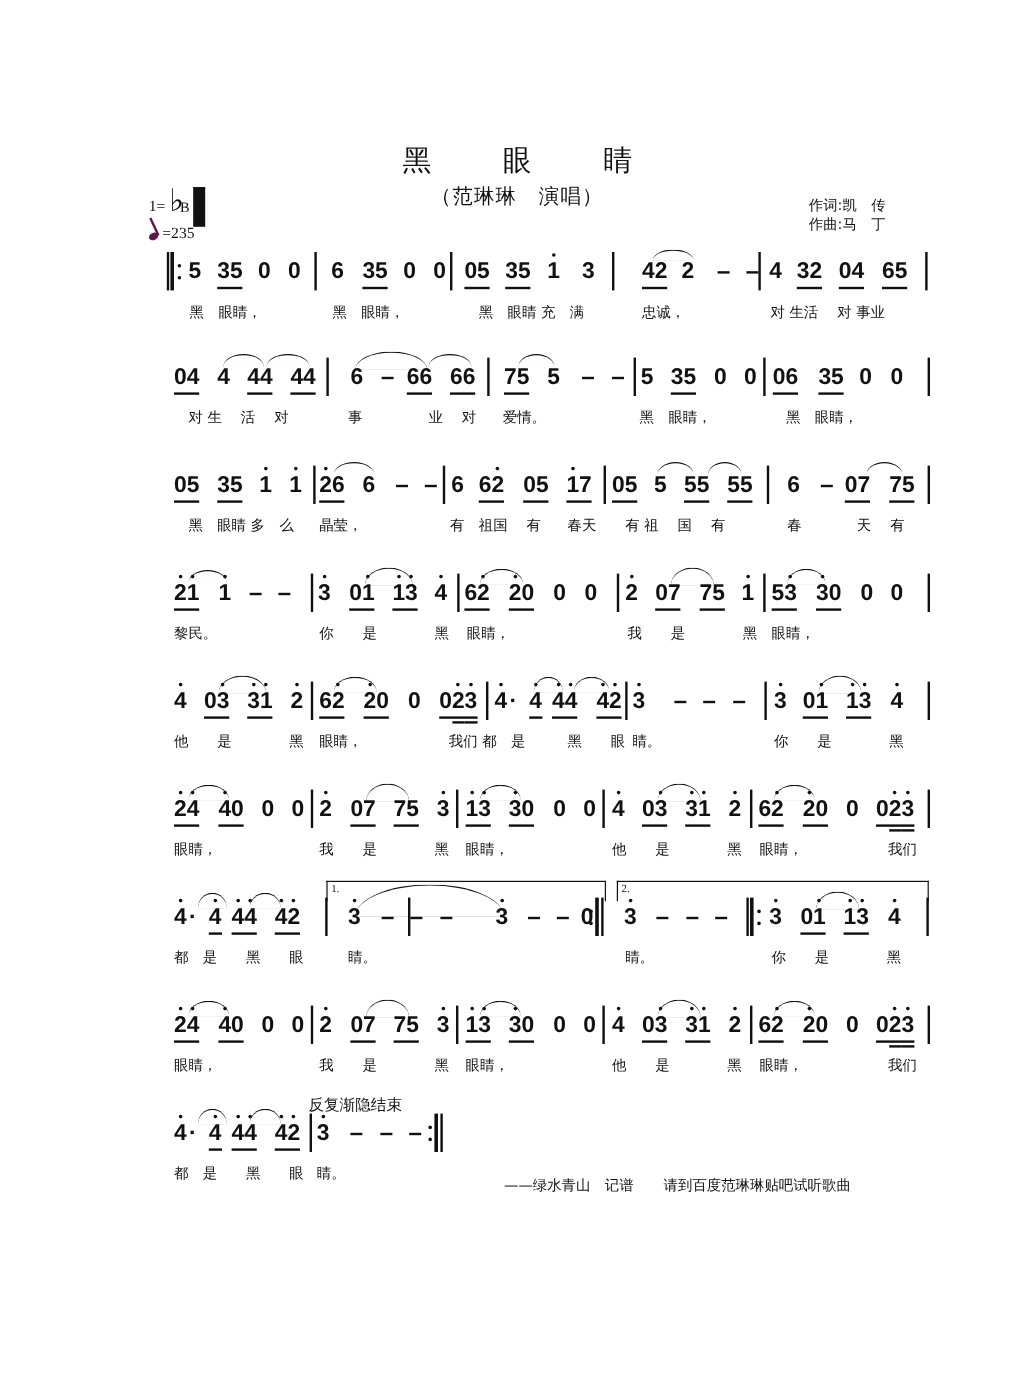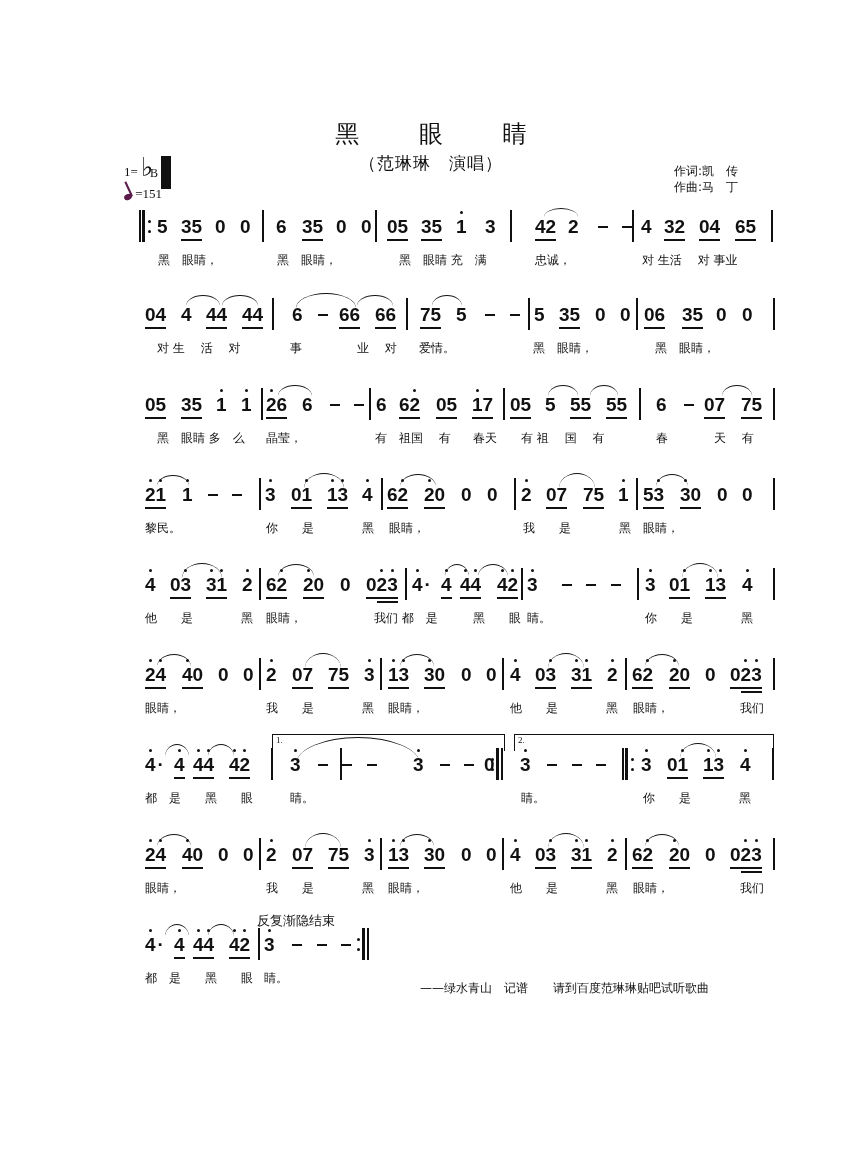--- a/index.html
+++ b/index.html
@@ -50,21 +50,21 @@
     <span class="flat">♭</span>
     <span class="b">B</span>
   </div>
   <div class="timesig">
     <div>4</div>
     <div class="bar"></div>
     <div>4</div>
   </div>
   <div class="tempo">
     <span class="qn"><span class="stem"></span></span>
-    <span>=151</span>
+    <span>=235</span>
   </div>
 
   <div class="credits">
     <div>作词:凯　传</div>
     <div>作曲:马　丁</div>
   </div>
 
   <div id="score">
       <div class="row" style="top: 210px;">
         <div class="notes">

